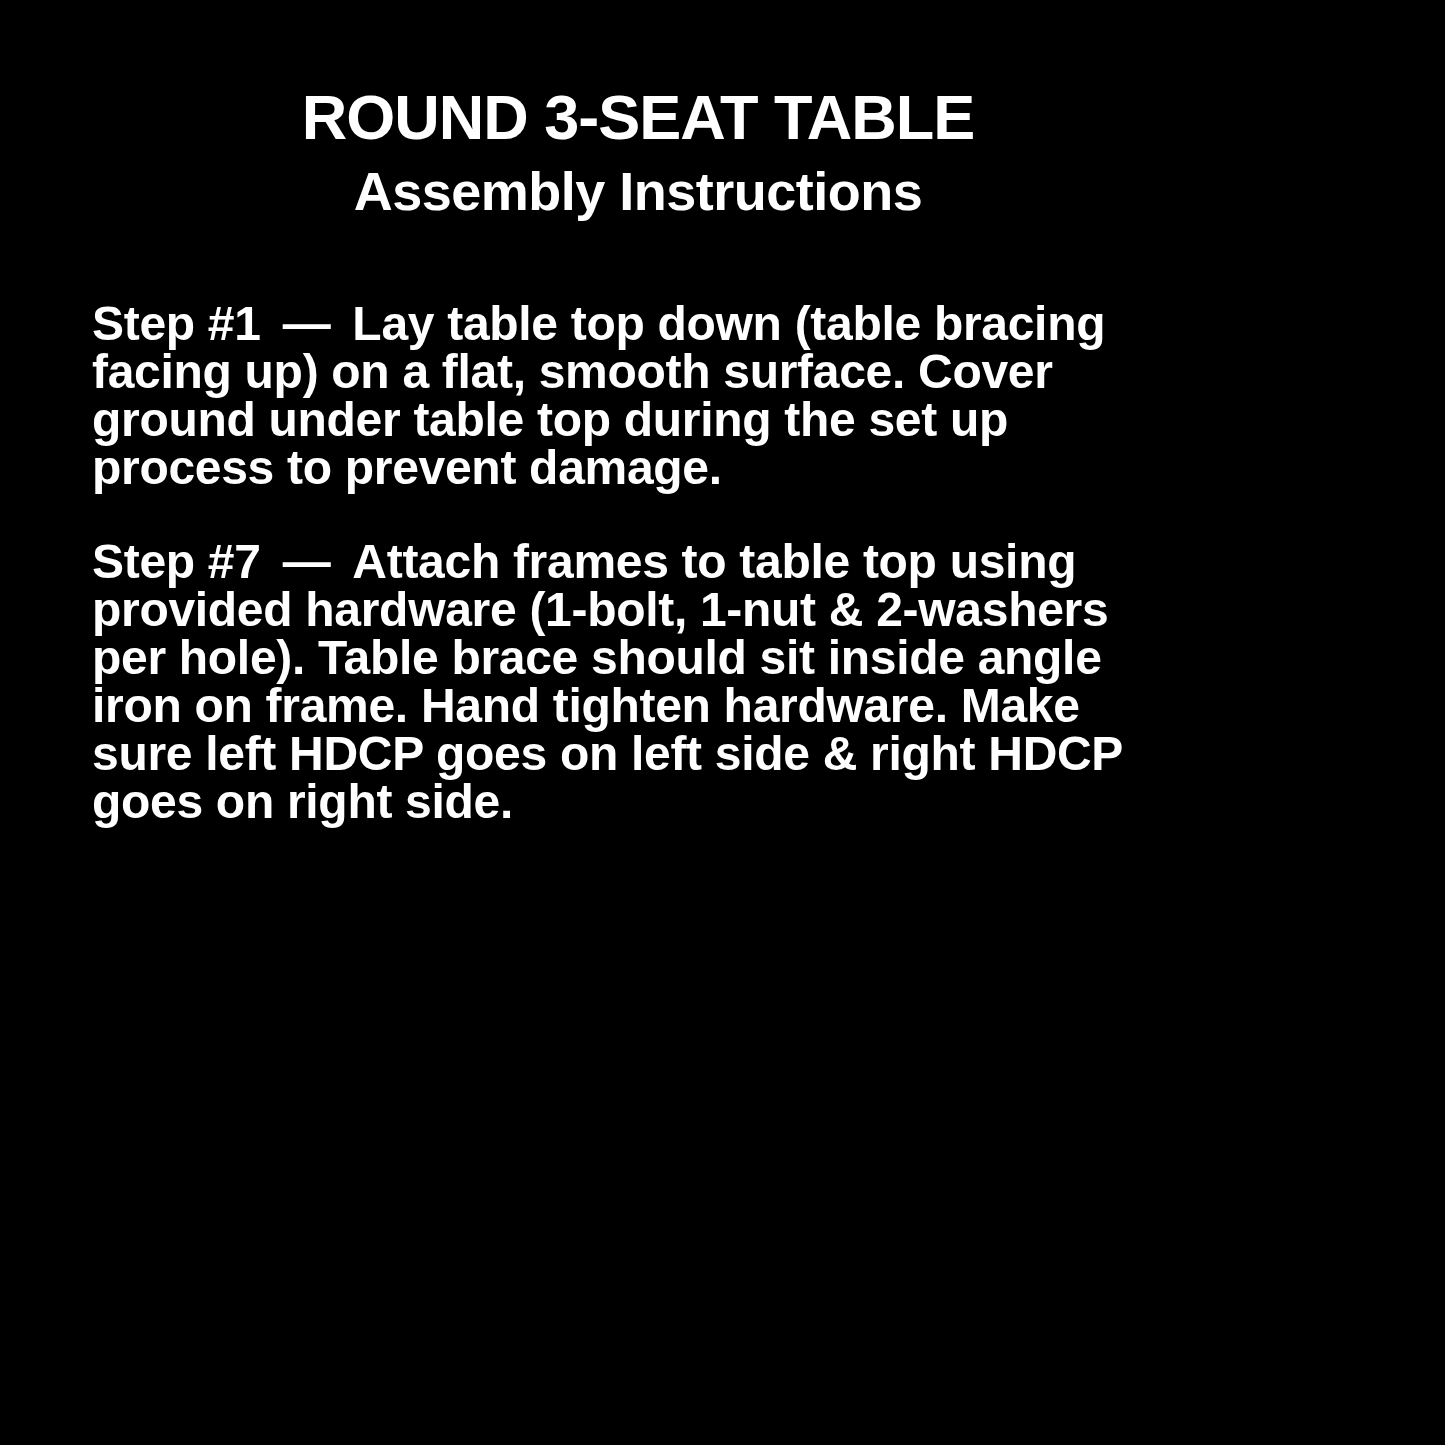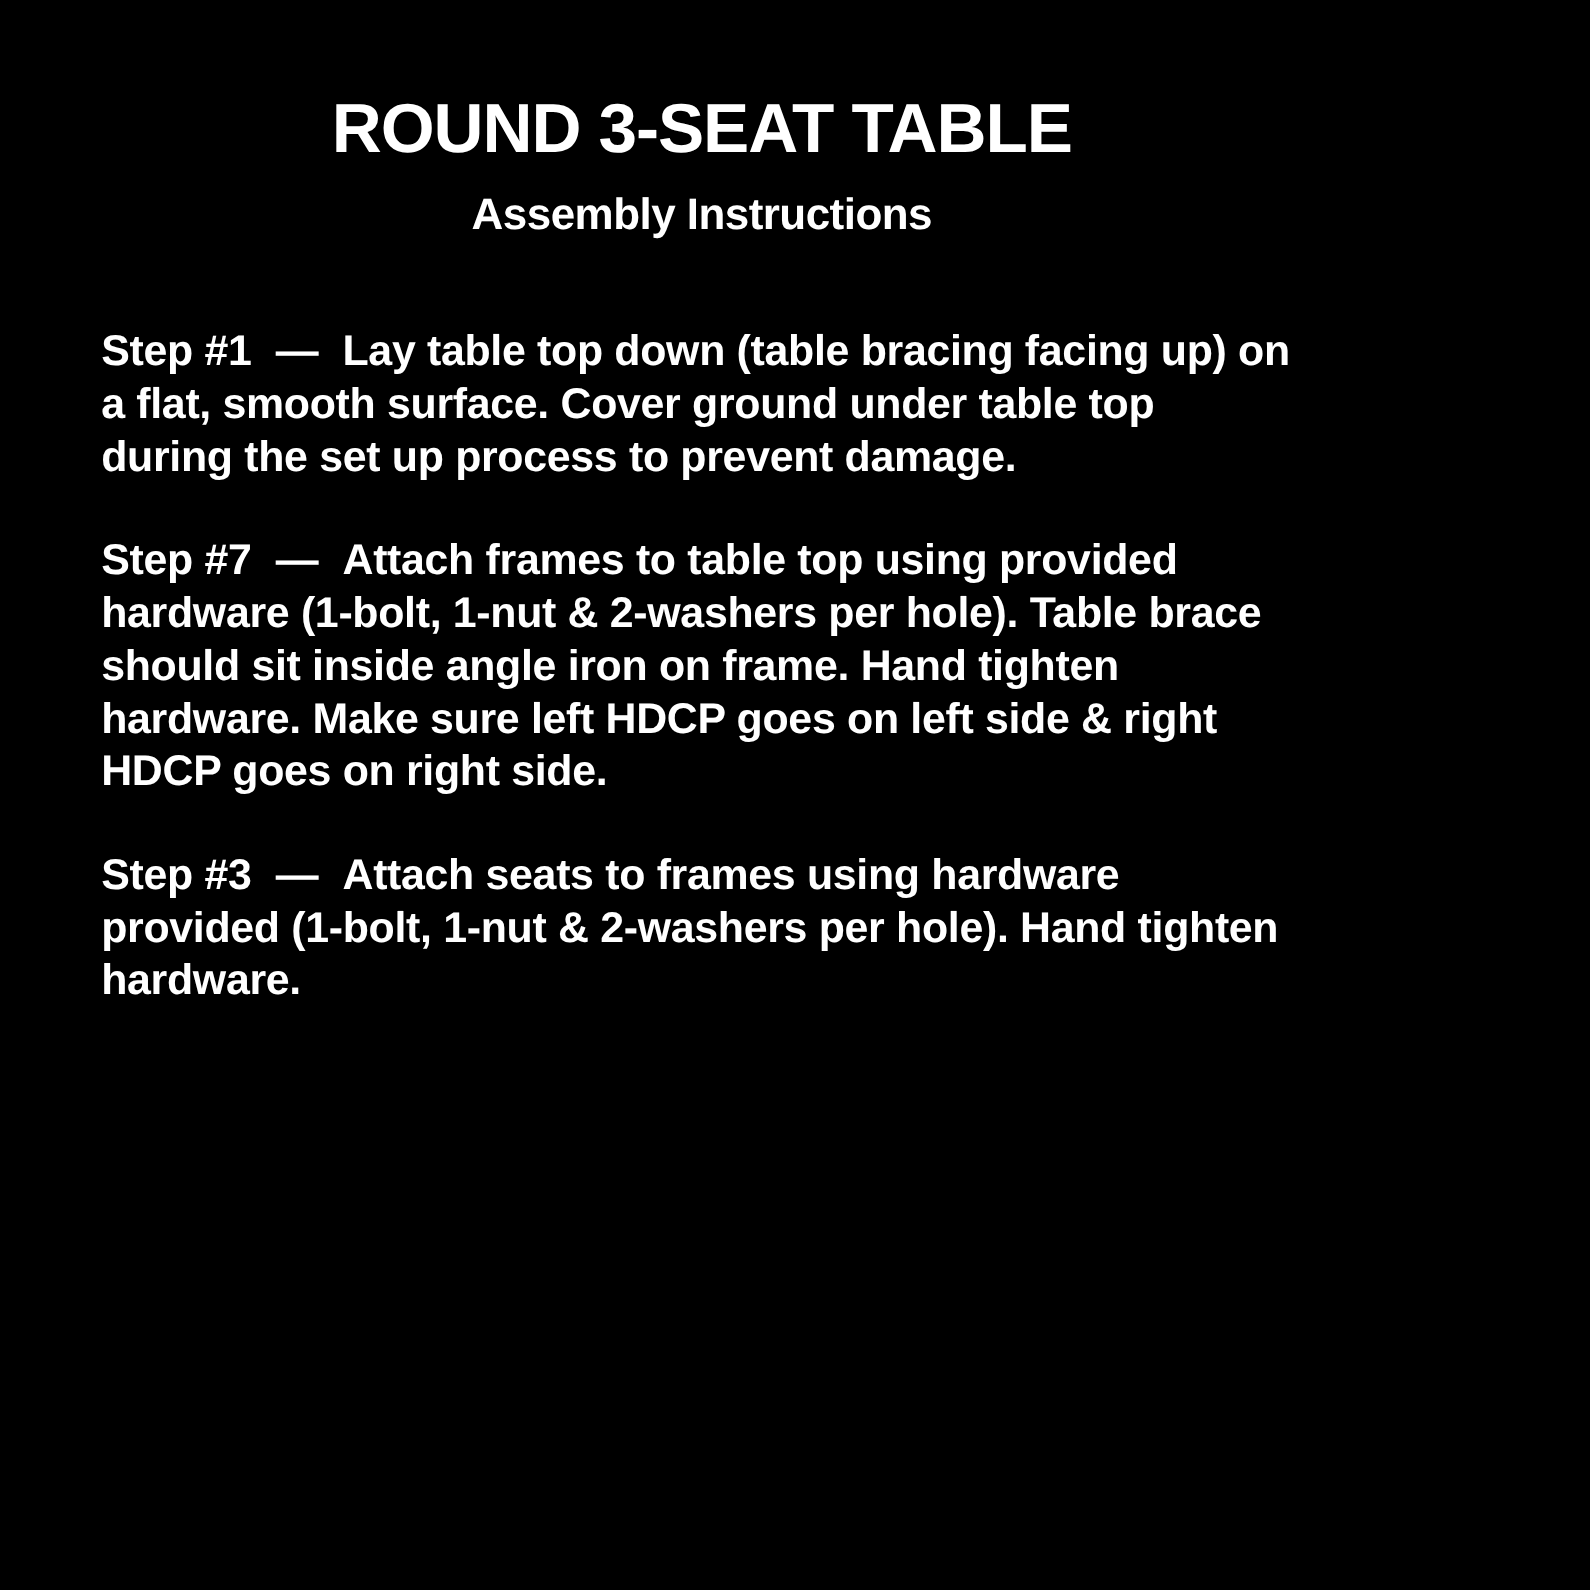--- a/index.html
+++ b/index.html
@@ -25,32 +25,32 @@
     text-align: center;
     margin-bottom: 78px;
   }
   .title {
     font-size: 63px;
     line-height: 1.05;
     letter-spacing: -1px;
     margin: 0;
   }
   .subtitle {
-    font-size: 40px;
+    font-size: 54px;
     line-height: 1.15;
     letter-spacing: -0.5px;
-    margin: 22px 0 0 0;
+    margin: 10px 0 0 0;
   }
   .steps {
     box-sizing: border-box;
     padding-left: 92px;
     padding-right: 100px;
   }
   .step {
-    font-size: 39px;
+    font-size: 48px;
     line-height: 48px;
     letter-spacing: -0.3px;
     margin: 0 0 46px 0;
   }
   .step-sep {
     display: inline-block;
     margin: 0 22px;
   }
 </style>
 </head>
@@ -62,20 +62,19 @@
     <h1 class="title">ROUND 3-SEAT TABLE</h1>
     <h2 class="subtitle">Assembly Instructions</h2>
   </div>
 
   <div class="steps">
 
     <p class="step"><span>Step #1</span><span class="step-sep">—</span><span>Lay table top down (table bracing facing up) on a flat, smooth surface. Cover ground under table top during the set up process to prevent damage.</span></p>
 
     <p class="step"><span>Step #7</span><span class="step-sep">—</span><span>Attach frames to table top using provided hardware (1-bolt, 1-nut &amp; 2-washers per hole). Table brace should sit inside angle iron on frame. Hand tighten hardware. Make sure left HDCP goes on left side &amp; right HDCP goes on right side.</span></p>
 
-    <p class="step"><span>Step #3</span><span class="step-sep">—</span><span>Attach seats to frames using hardware provided (1-bolt, 1-nut &amp; 2-washers per hole). Hand tighten hardware.</span></p>
 
 
 
 
   </div>
 
 </div>
 
 </body></html>

